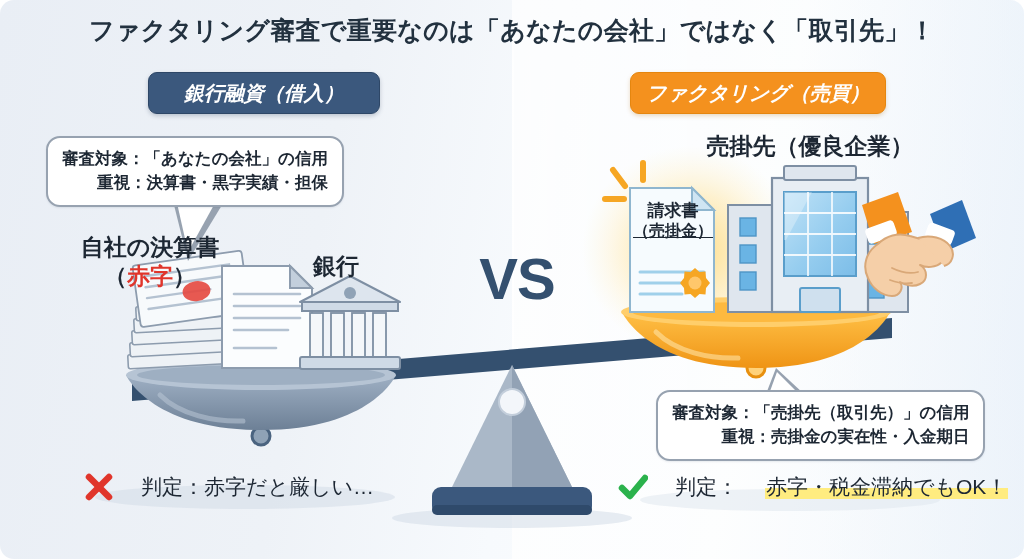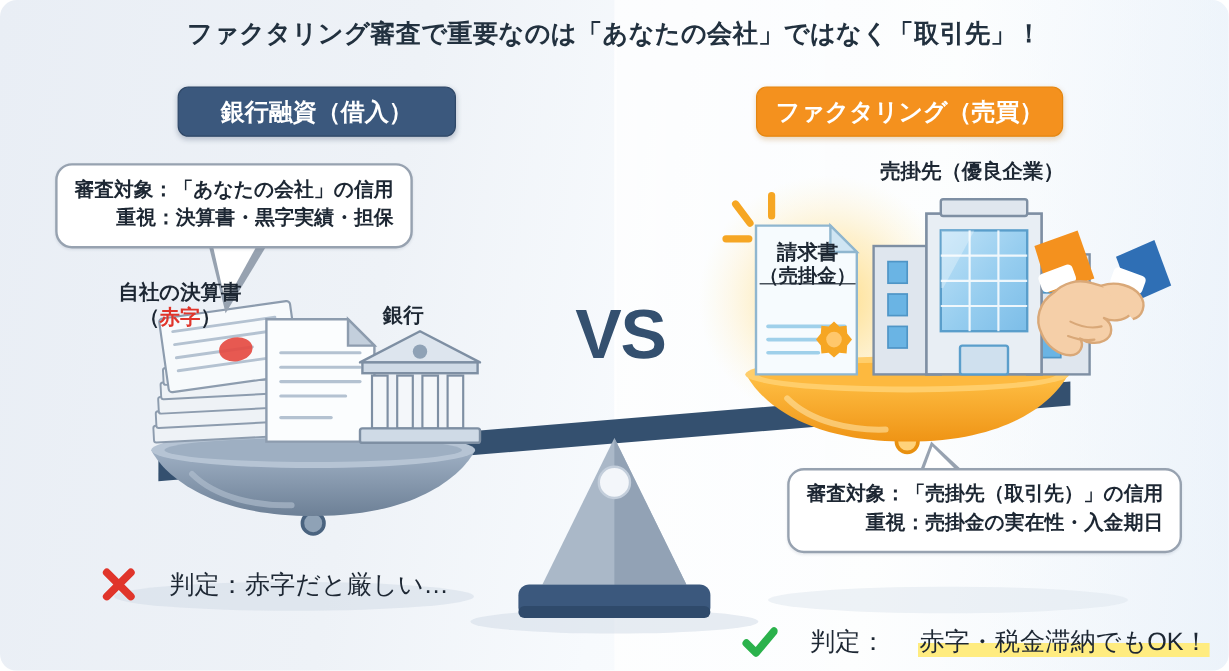--- a/index.html
+++ b/index.html
@@ -20,30 +20,31 @@
     background:linear-gradient(to bottom,rgba(255,255,255,0) 0%,rgba(255,255,255,.85) 12%,rgba(255,255,255,.9) 88%,rgba(255,255,255,0) 100%);
   }
   .rightwash{
     position:absolute;left:512px;top:0;width:512px;height:559px;
     background:linear-gradient(90deg,rgba(255,255,255,.75),rgba(255,255,255,.35) 55%,rgba(233,241,250,.45));
   }
 
   
   .title{
     position:absolute;top:14px;left:0;width:1024px;text-align:center;
-    font-size:21px;font-weight:bold;color:#22313f;letter-spacing:.3px;
+    font-size:25px;font-weight:bold;color:#22313f;letter-spacing:.3px;
     white-space:nowrap;
   }
 
   
   .badge{
     position:absolute;border-radius:9px;
     font-size:20px;font-weight:bold;color:#fff;
     display:flex;align-items:center;justify-content:center;
     white-space:nowrap;
+    font-style:italic;
   }
   .badge-left{
     left:148px;top:72px;width:230px;height:40px;
     background:#3b587d;border:1px solid #2e4767;
     box-shadow:0 2px 4px rgba(40,60,90,.25);
   }
   .badge-right{
     left:630px;top:72px;width:254px;height:40px;
     background:#f4911e;border:1px solid #e5860f;
     box-shadow:0 2px 4px rgba(180,110,20,.25);
@@ -78,42 +79,42 @@
   }
   .btail-r-in{
     left:769px;top:372px;
     border-left:8px solid transparent;border-right:22px solid transparent;
     border-bottom:22px solid #fff;
   }
 
   
   .cap{
     position:absolute;text-align:center;color:#1d2733;
-    font-size:17px;font-weight:bold;line-height:1.25;white-space:nowrap;
+    font-size:23px;font-weight:bold;line-height:1.25;white-space:nowrap;
   }
   .cap .red{color:#e0352b;}
   .cap-balance{left:60px;top:233px;width:180px;}
   .cap-collateral{left:198px;top:222px;width:130px;}
   .cap-bank{left:296px;top:252px;width:80px;}
   .cap-client{left:690px;top:132px;width:240px;}
 
   
   .vs{
     position:absolute;left:462px;top:245px;width:110px;text-align:center;
     font-size:58px;font-weight:bold;color:#34506f;letter-spacing:-1px;
     font-family:"Liberation Sans",sans-serif;
   }
 
   
   .verdict{
     position:absolute;display:flex;align-items:center;gap:27px;
     font-size:21px;font-weight:normal;color:#1d2733;white-space:nowrap;
   }
   .verdict-left{left:84px;top:472px;}
-  .verdict-right{left:618px;top:472px;margin-top:48px;}
+  .verdict-right{left:618px;top:472px;}
   .hl{
     background:linear-gradient(transparent 52%,#ffec80 52%,#ffec80 94%,transparent 94%);
     padding:0 1px;
   }
   .vicon{width:30px;height:30px;flex:0 0 30px;}
 
   
   #scene{position:absolute;left:0;top:0;width:1024px;height:559px;}
 </style>
 </head>

